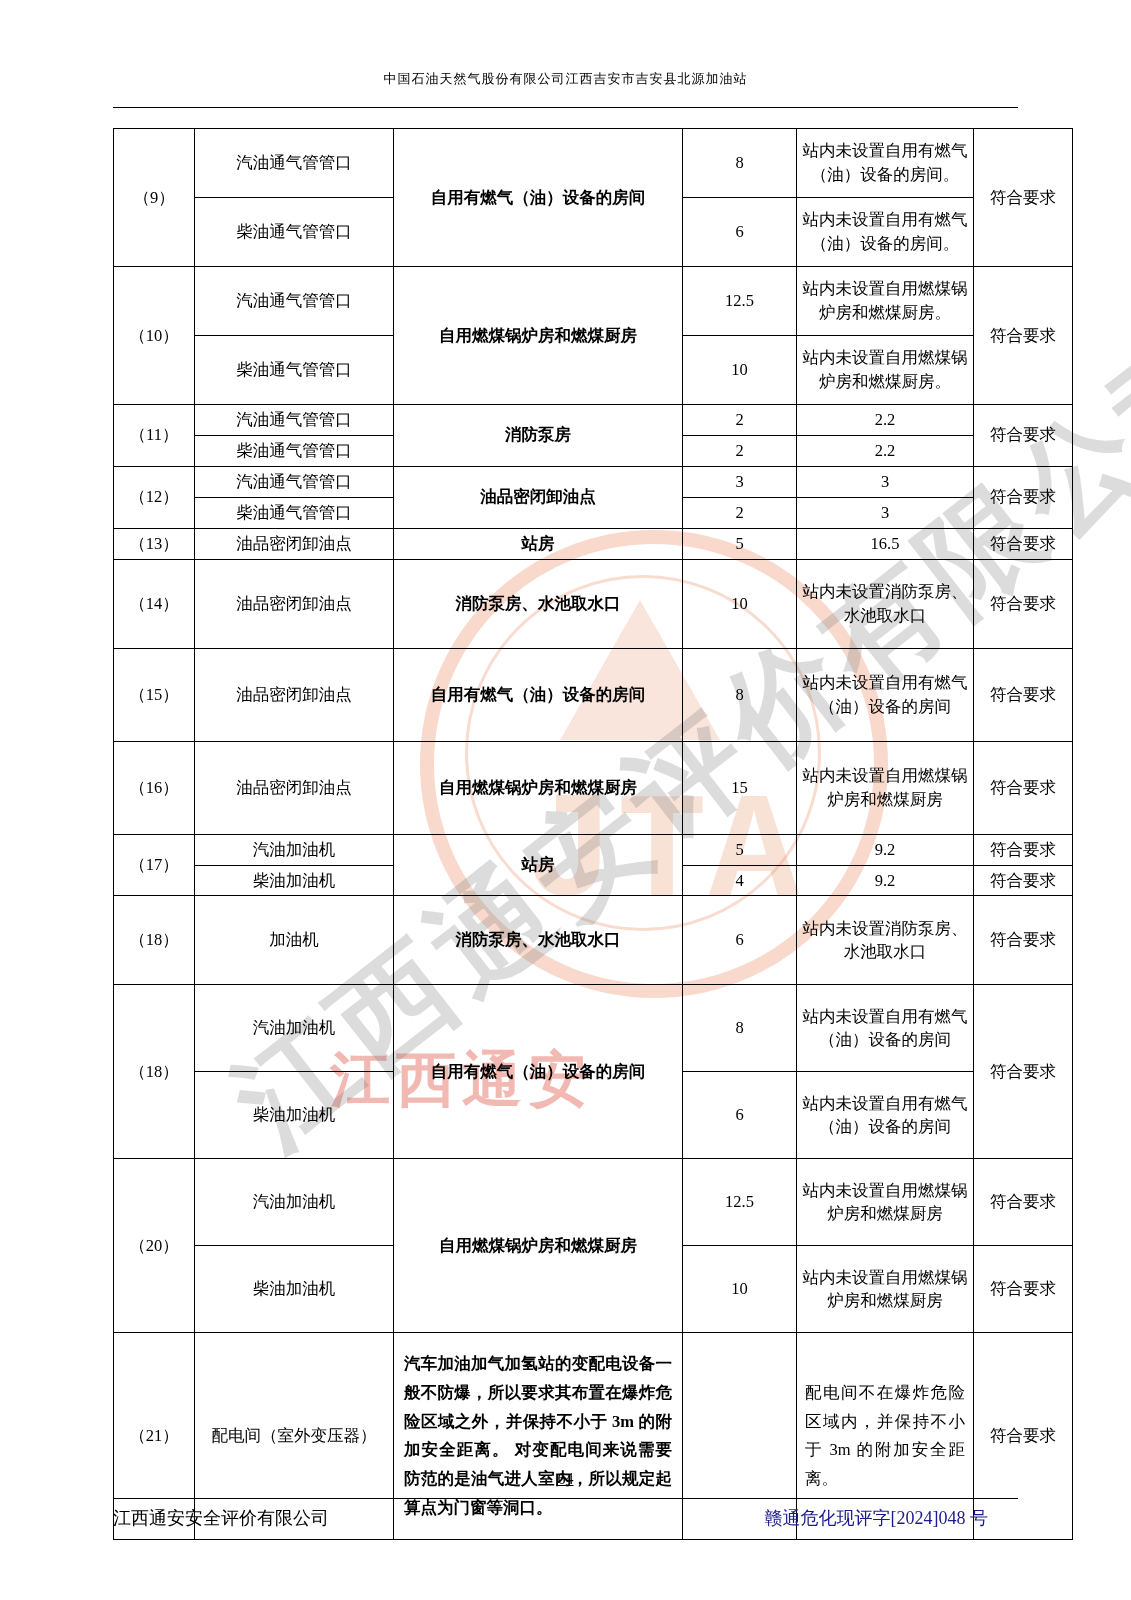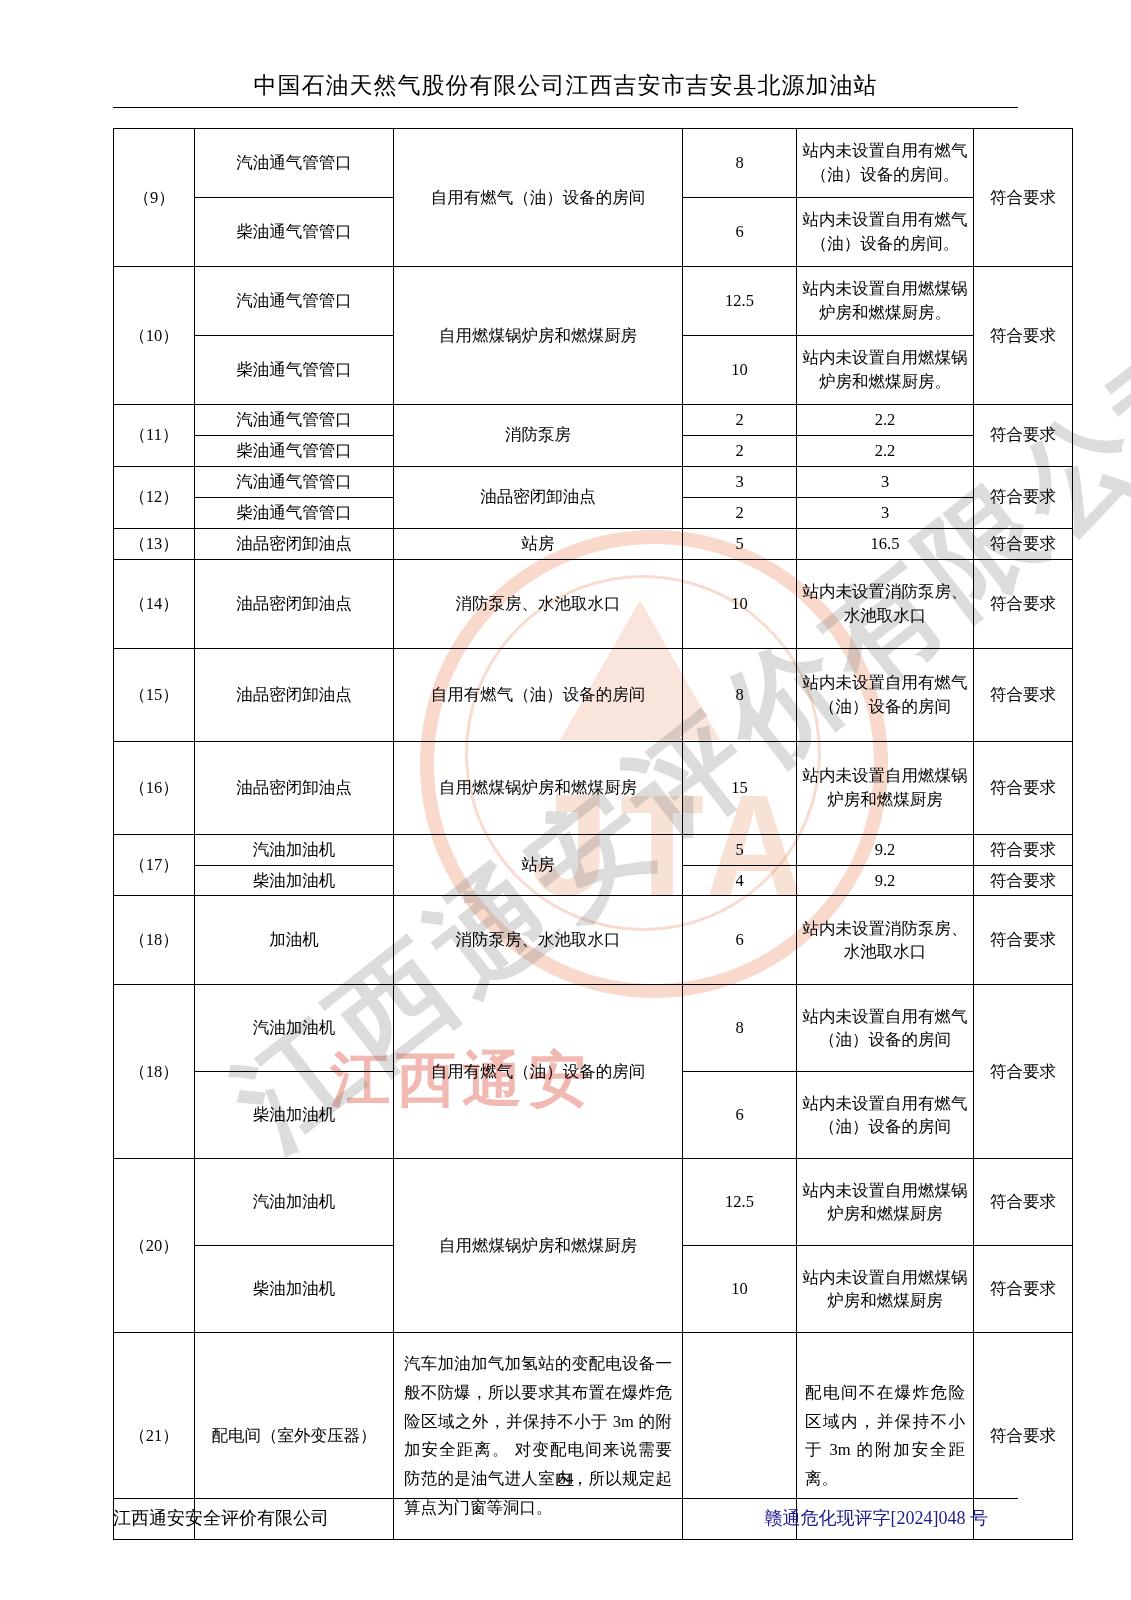--- a/index.html
+++ b/index.html
@@ -81,21 +81,21 @@
     border-right: 80px solid transparent;
     border-bottom: 140px solid rgba(233, 138, 96, 0.22);
   }
 
   
   .doc-header {
     position: absolute;
     left: 0; right: 0;
     top: 70px;
     text-align: center;
-    font-size: 23px;
+    font-size: 13px;
     letter-spacing: 1px;
     z-index: 10;
   }
   .header-rule {
     position: absolute;
     left: 113px; right: 113px;
     top: 107px;
     border-bottom: 1.5px solid #000;
     z-index: 10;
   }
@@ -117,21 +117,21 @@
     border: 1px solid #000;
     font-size: 16.5px;
     line-height: 1.45;
     text-align: center;
     vertical-align: middle;
     padding: 3px 4px;
     word-break: break-all;
   }
   td.no   { width: 72px; }
   td.c1   { width: 190px; }
-  td.c2   { width: 280px; }
+  td.c2   { width: 280px; font-weight: bold; }
   td.c3   { width: 105px; }
   td.c4   { width: 168px; }
   td.c5   { width: 90px; }
   .tall { height: 62px; }
 
   
   .page-num {
     position: absolute;
     left: 0; right: 0;
     top: 1470px;

